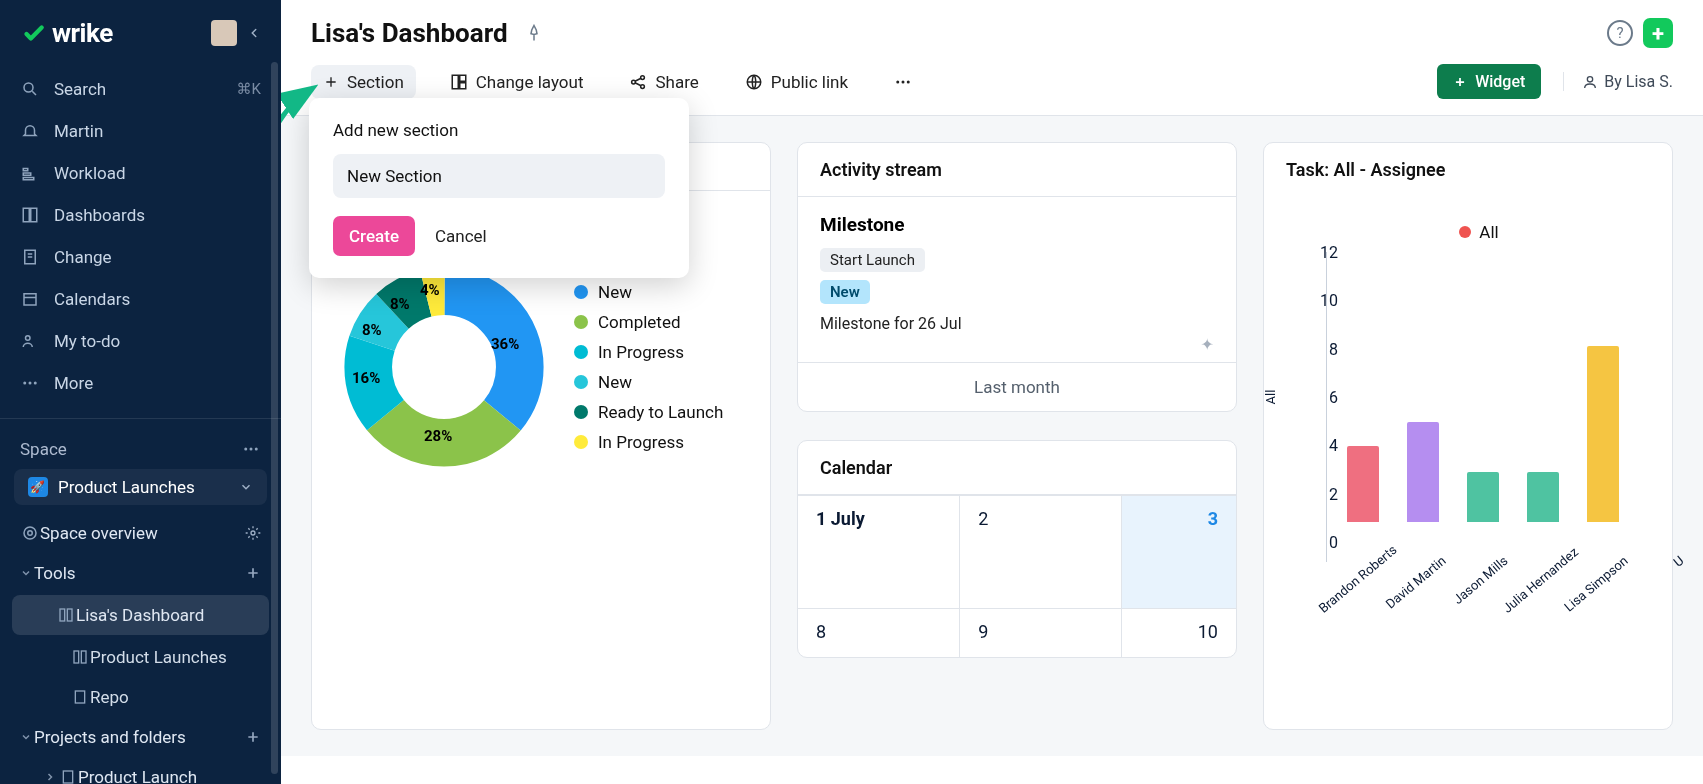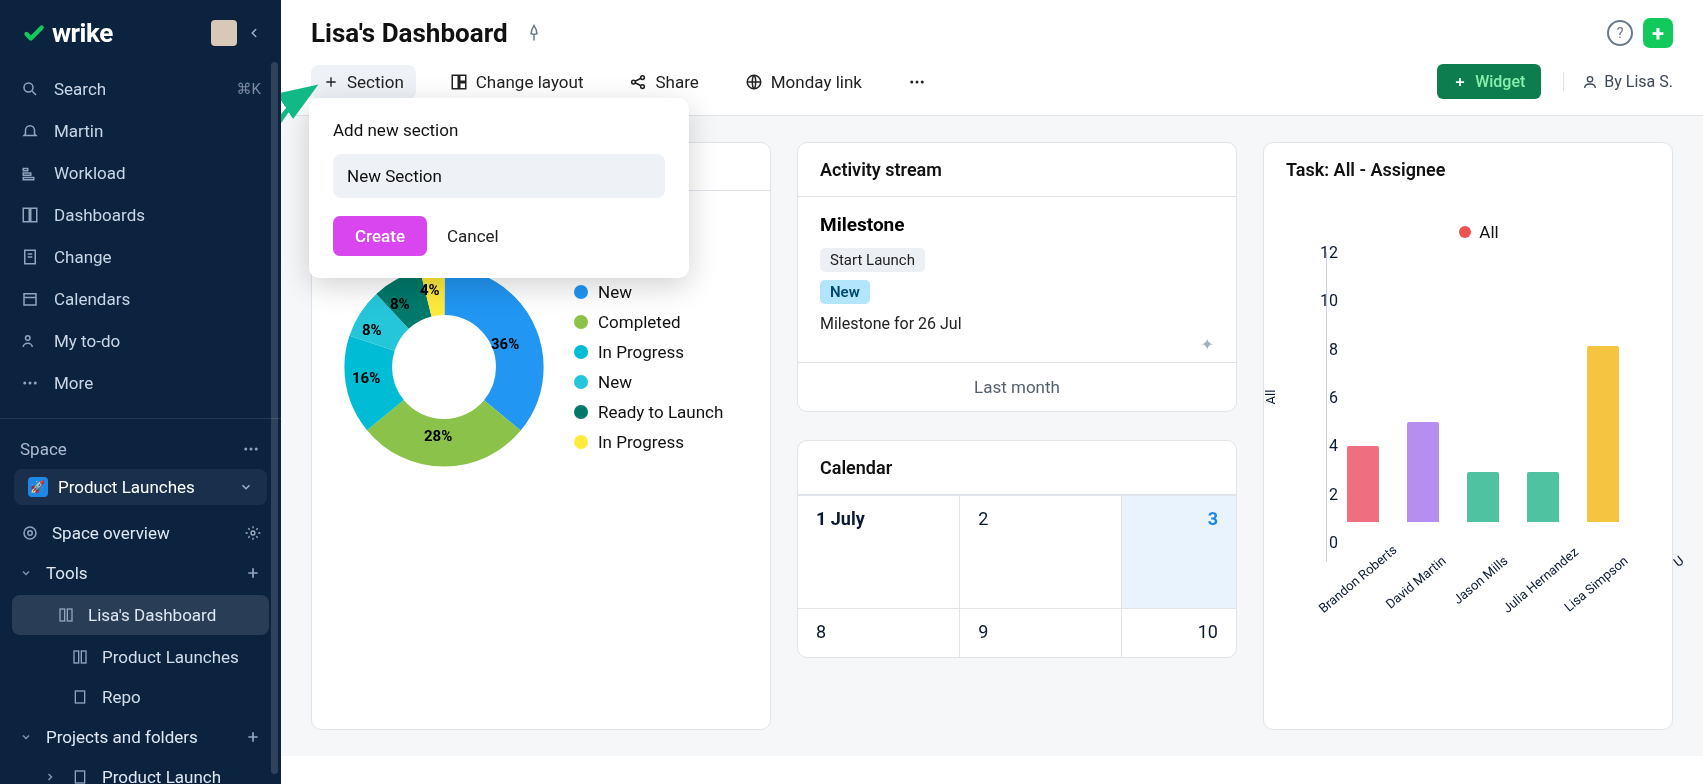--- a/index.html
+++ b/index.html
@@ -14,21 +14,21 @@
 .sidebar .back-ch { margin-left: 10px; color: #9fb0c6; }
 .sidebar .nav { padding: 6px 0; }
 .sidebar .nav-item { display: flex; align-items: center; padding: 11px 20px; color: #c9d6e6; font-size: 17px; gap: 14px; cursor: pointer; }
 .sidebar .nav-item .shortcut { margin-left: auto; font-size: 15px; color: #7b8ca4; }
 .sidebar .icon { width: 20px; height: 20px; display: inline-flex; align-items: center; justify-content: center; color: #8fa4bd; flex-shrink: 0; }
 .sidebar hr { border: none; border-top: 1px solid rgba(255,255,255,0.1); margin: 8px 0; }
 .sidebar .space-label { display: flex; align-items: center; justify-content: space-between; padding: 12px 20px 8px; color: #aebbd0; font-size: 17px; }
 .sidebar .space-badge { display: flex; align-items: center; padding: 8px 14px; margin: 2px 14px 8px; background: rgba(255,255,255,0.06); border-radius: 8px; gap: 10px; font-size: 17px; }
 .sidebar .space-badge .rocket { width: 20px; height: 20px; background: #1e88e5; border-radius: 4px; display: flex; align-items: center; justify-content: center; font-size: 12px; }
 .sidebar .space-badge .chev { margin-left: auto; color: #9fb0c6; }
-.sidebar .tree-row { display: flex; align-items: center; padding: 10px 20px; gap: 12px; font-size: 17px; color: #dfe7f2; cursor: pointer; }
+.sidebar .tree-row { display: flex; align-items: center; padding: 10px 20px; gap: 0; font-size: 17px; color: #dfe7f2; cursor: pointer; }
 .sidebar .tree-row.indent1 { padding-left: 44px; }
 .sidebar .tree-row .chev-sm { color: #7f92aa; width: 14px; }
 .sidebar .tree-row .plus { margin-left: auto; color: #96a8c0; }
 .sidebar .tree-row.active { background: rgba(255,255,255,0.12); border-radius: 8px; margin: 2px 12px; padding-left: 44px; }
 .sidebar .tree-row.sub { padding-left: 70px; color: #d3dde9; }
 .sidebar .scroll-hint { position: absolute; right: 3px; top: 62px; bottom: 10px; width: 7px; background: rgba(255,255,255,0.15); border-radius: 4px; }
 .sidebar .space-settings { margin-left: auto; color: #9fb0c6; }
 
 
 .main { flex: 1; background: #fff; position: relative; overflow: hidden; }
@@ -36,38 +36,38 @@
 .topbar h1 { font-size: 26px; font-weight: 700; color: #111; }
 .pin { width: 28px; height: 28px; display: flex; align-items: center; justify-content: center; color: #6b7a8a; border-radius: 6px; }
 .top-right { margin-left: auto; display: flex; align-items: center; gap: 10px; }
 .icon-btn { width: 30px; height: 30px; display: flex; align-items: center; justify-content: center; color: #58606b; border-radius: 6px; cursor: pointer; }
 .help-btn { width: 26px; height: 26px; border: 2px solid #6b7a8a; border-radius: 50%; display: flex; align-items: center; justify-content: center; font-size: 15px; color: #6b7a8a; }
 .plus-btn { width: 30px; height: 30px; background: #12c95c; border-radius: 7px; color: #fff; display: flex; align-items: center; justify-content: center; font-size: 22px; font-weight: 700; }
 .toolbar { display: flex; align-items: center; padding: 16px 30px; gap: 22px; border-bottom: 1px solid #e0e4ea; }
 .toolbar .btn { display: flex; align-items: center; gap: 8px; color: #222; font-size: 17px; cursor: pointer; padding: 7px 12px; border-radius: 8px; }
 .toolbar .btn.section { background: #eef1f5; }
 .toolbar .spacer { flex: 1; }
-.widget-btn { background: #0d7d4d; color: #86efac; padding: 8px 16px; border-radius: 6px; display: flex; align-items: center; gap: 8px; font-size: 16px; font-weight: 500; }
+.widget-btn { background: #0d7d4d; color: #ffffff; padding: 8px 16px; border-radius: 6px; display: flex; align-items: center; gap: 8px; font-size: 16px; font-weight: 500; }
 .byline { display: flex; align-items: center; gap: 6px; color: #3f4a58; font-size: 16px; padding-left: 18px; border-left: 1px solid #e0e4ea; }
 
 .dash-body { display: flex; gap: 26px; padding: 26px 30px; background: #f5f7f9; height: 640px; position: relative; }
 .card { background: #fff; border: 1px solid #e0e4ea; border-radius: 10px; display: flex; flex-direction: column; }
 .card-head { padding: 16px 22px; border-bottom: 1px solid #e0e4ea; font-size: 18px; font-weight: 600; color: #111; }
 .card-body { padding: 16px 22px; flex: 1; position: relative; }
 
 .col1 { width: 460px; display: flex; flex-direction: column; }
 .col2 { width: 440px; display: flex; flex-direction: column; gap: 28px; }
 .col3 { flex: 1; display: flex; flex-direction: column; }
 
 
 .popover { position: absolute; top: 98px; left: 28px; width: 380px; background: #fff; border-radius: 10px; box-shadow: 0 8px 30px rgba(0,0,0,0.18); padding: 22px 24px; z-index: 50; }
 .popover .title { font-size: 17px; color: #111; margin-bottom: 14px; }
 .popover input { width: 100%; padding: 12px 14px; font-size: 17px; background: #eef1f5; border: none; border-radius: 8px; margin-bottom: 18px; color: #111; }
 .popover .actions { display: flex; gap: 20px; align-items: center; }
-.popover .create { background: #d946ef; color: #fff; padding: 10px 22px; border-radius: 7px; font-size: 17px; font-weight: 500; cursor: pointer; }
+.popover .create { background: #ec4899; color: #fff; padding: 10px 16px; border-radius: 7px; font-size: 17px; font-weight: 500; cursor: pointer; }
 .popover .cancel { color: #222; font-size: 17px; cursor: pointer; }
 .arrow-annot { position: absolute; top: -18px; left: -65px; z-index: 60; pointer-events: none; }
 
 
 .donut-wrap { display: flex; align-items: center; gap: 30px; padding-top: 60px; padding-left: 10px; }
 .donut { position: relative; width: 200px; height: 200px; }
 .donut-lbl { position: absolute; font-size: 15px; font-weight: 700; color: #000; }
 .legend { display: flex; flex-direction: column; gap: 10px; font-size: 17px; color: #111; }
 .legend-item { display: flex; align-items: center; gap: 10px; }
 .legend-dot { width: 14px; height: 14px; border-radius: 50%; }
@@ -341,21 +341,21 @@
           <circle cx="18" cy="18" r="2.5" stroke="#222" stroke-width="2" fill="none"></circle>
           <path d="M8 11l8-4M8 13l8 4" stroke="#222" stroke-width="2"></path>
         </svg>
       <span>Share</span>
     </div>
     <div class="btn">
       <svg width="18" height="18" viewBox="0 0 24 24">
           <circle cx="12" cy="12" r="9" stroke="#222" stroke-width="2" fill="none"></circle>
           <path d="M3 12h18M12 3c3 3 3 15 0 18M12 3c-3 3-3 15 0 18" stroke="#222" stroke-width="2" fill="none"></path>
         </svg>
-      <span>Monday link</span>
+      <span>Public link</span>
     </div>
     <div class="btn">
       <svg width="18" height="18" viewBox="0 0 24 24">
           <circle cx="5" cy="12" r="2" fill="#222"></circle>
           <circle cx="12" cy="12" r="2" fill="#222"></circle>
           <circle cx="19" cy="12" r="2" fill="#222"></circle>
         </svg>
     </div>
     <div class="spacer"></div>
     <div class="widget-btn">

